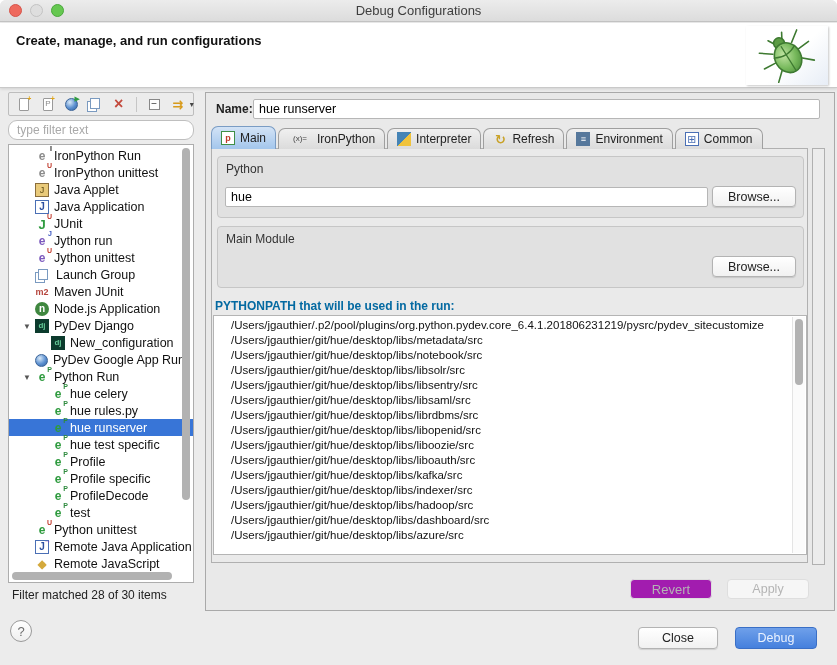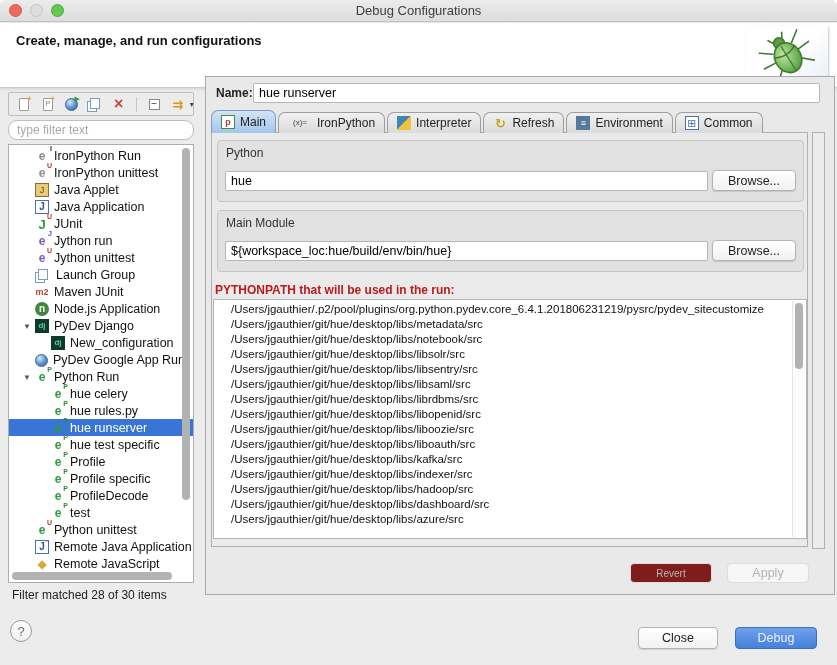--- a/index.html
+++ b/index.html
@@ -54,52 +54,52 @@
   .trow .exp{width:12px;font-size:8px;color:#565656;flex:none;}
   .trow .tl{margin-left:5px;font-size:12.5px;color:#111;}
   .trow.sel{background:#3875d7;}
   .trow.sel .tl{color:#fff;}
   .vtrack{position:absolute;right:1px;top:1px;width:12px;bottom:12px;}
   .vthumb{position:absolute;left:2px;width:8px;background:#b2b2b2;border-radius:5px;}
   .htrack{position:absolute;left:1px;right:14px;bottom:1px;height:10px;}
   .hthumb{position:absolute;top:1px;height:8px;background:#b2b2b2;border-radius:5px;}
   .tree-status{position:absolute;left:12px;top:588px;font-size:12px;color:#222;}
   
-  .rpanel{position:absolute;left:205px;top:76px;width:630px;height:519px;
+  .rpanel{position:absolute;left:205px;top:92px;width:630px;height:519px;
     border:1px solid #a9a9a9;background:#e9e9e9;}
   .name-label{position:absolute;left:10px;top:9px;font-weight:bold;color:#222;}
   .name-input{position:absolute;left:47px;top:6px;width:567px;height:20px;border:1px solid #b6b6b6;
     border-radius:2px;padding:0 5px;font-size:12.5px;font-family:inherit;background:#fff;outline:none;}
   .tabs{position:absolute;left:5px;top:33px;height:23px;display:flex;align-items:flex-end;z-index:2;}
   .tab{height:21px;display:inline-flex;align-items:center;gap:5px;padding:0 9px;margin-right:2px;
     border:1px solid #9f9f9f;border-bottom:none;border-radius:7px 7px 0 0;
     background:linear-gradient(#f0f0f0,#dbdbdb);font-size:12px;color:#222;}
   .tab.sel{height:23px;background:linear-gradient(#d3e3f6,#a3c6ec);border-color:#7a9cc4;}
   .content{position:absolute;left:5px;top:55px;width:597px;height:415px;
     border:1px solid #b0b0b0;background:#eaeaea;z-index:1;}
   .group{position:absolute;left:5px;width:587px;height:62px;background:#e1e1e1;
     border:1px solid #c6c6c6;border-radius:4px;}
   .group .glabel{position:absolute;left:8px;top:5px;color:#333;}
   .group .ginput{position:absolute;left:7px;top:30px;width:483px;height:20px;border:1px solid #b6b6b6;
     border-radius:2px;padding:0 5px;font-size:12.5px;font-family:inherit;background:#fff;outline:none;}
   .mbtn{display:inline-flex;align-items:center;justify-content:center;
     background:linear-gradient(#ffffff,#f1f1f1);border:1px solid #b3b3b3;border-radius:4px;
     font-size:12.5px;color:#222;font-family:inherit;box-shadow:0 1px 1px rgba(0,0,0,.12);}
   .browse{position:absolute;right:7px;top:29px;width:84px;height:21px;}
-  .pp-label{position:absolute;left:3px;top:150px;font-weight:bold;color:#b91c1c;}
+  .pp-label{position:absolute;left:3px;top:150px;font-weight:bold;color:#0369a1;}
   .pp-list{position:absolute;left:1px;top:166px;width:594px;height:240px;background:#fff;
     border:1px solid #b4b4b4;overflow:hidden;}
   .prow{height:15px;line-height:15px;padding-left:17px;font-size:11.5px;color:#111;white-space:nowrap;}
   .pp-vtrack{position:absolute;right:1px;top:1px;width:13px;bottom:1px;background:#fbfbfb;border-left:1px solid #e4e4e4;}
   .pp-vthumb{position:absolute;left:2px;top:2px;width:8px;height:66px;background:#b2b2b2;border-radius:5px;}
   .outer-vtrack{position:absolute;left:606px;top:55px;width:13px;height:417px;
     border:1px solid #b0b0b0;background:#ececec;}
   .revert-btn{position:absolute;left:424px;top:486px;width:82px;height:20px;
-    background:#7f1d1d;border:1px solid #dedede;border-radius:4px;color:#b4b4b4;
-    display:inline-flex;align-items:center;justify-content:center;font-size:10px;box-shadow:none;}
+    background:#a21caf;border:1px solid #dedede;border-radius:4px;color:#b4b4b4;
+    display:inline-flex;align-items:center;justify-content:center;font-size:13px;box-shadow:none;}
   .apply-btn{position:absolute;left:521px;top:486px;width:82px;height:20px;
     background:#f6f6f6;border:1px solid #dedede;border-radius:4px;color:#b4b4b4;
     display:inline-flex;align-items:center;justify-content:center;font-size:12.5px;box-shadow:none;}
   
   .help-btn{position:absolute;left:10px;top:620px;width:22px;height:22px;border-radius:50%;
     border:1px solid #9a9a9a;background:linear-gradient(#fff,#efefef);color:#6d6d6d;
     display:inline-flex;align-items:center;justify-content:center;font-size:13px;}
   .close-btn{position:absolute;left:638px;top:627px;width:80px;height:22px;}
   .debug-btn{position:absolute;left:735px;top:627px;width:82px;height:22px;
     background:linear-gradient(#6fa0ea,#4580dd);border:1px solid #3a6fc6;border-radius:4px;
@@ -409,21 +409,20 @@
     <div class="content">
 
       <div class="group" style="top:7px;">
         <span class="glabel">Python</span>
         <input class="ginput" type="text" value="hue" style="">
         <button class="mbtn browse">Browse...</button>
       </div>
 
       <div class="group" style="top:77px;">
         <span class="glabel">Main Module</span>
-        <input class="ginput" type="text" value="${workspace_loc:hue/build/env/bin/hue}" style="">
         <button class="mbtn browse">Browse...</button>
       </div>
 
       <div class="pp-label">PYTHONPATH that will be used in the run:</div>
       <div class="pp-list">
         <div id="pp-list" style="padding-top:2px;">
             <div class="prow">/Users/jgauthier/.p2/pool/plugins/org.python.pydev.core_6.4.1.201806231219/pysrc/pydev_sitecustomize</div>
             <div class="prow">/Users/jgauthier/git/hue/desktop/libs/metadata/src</div>
             <div class="prow">/Users/jgauthier/git/hue/desktop/libs/notebook/src</div>
             <div class="prow">/Users/jgauthier/git/hue/desktop/libs/libsolr/src</div>

